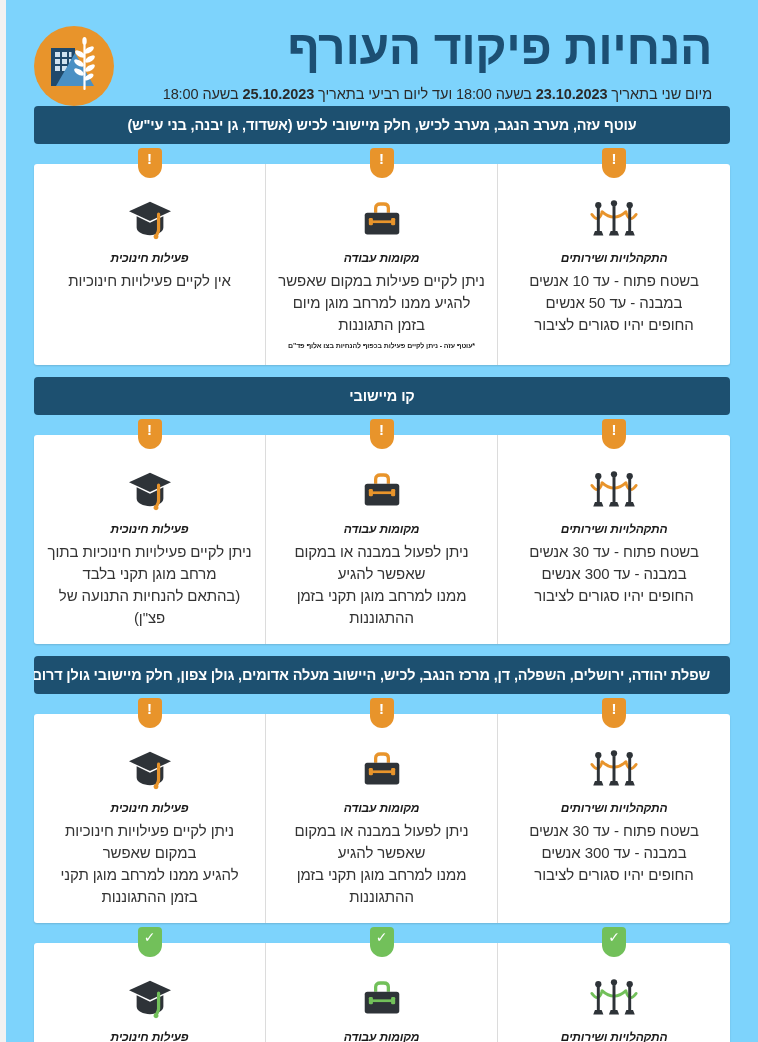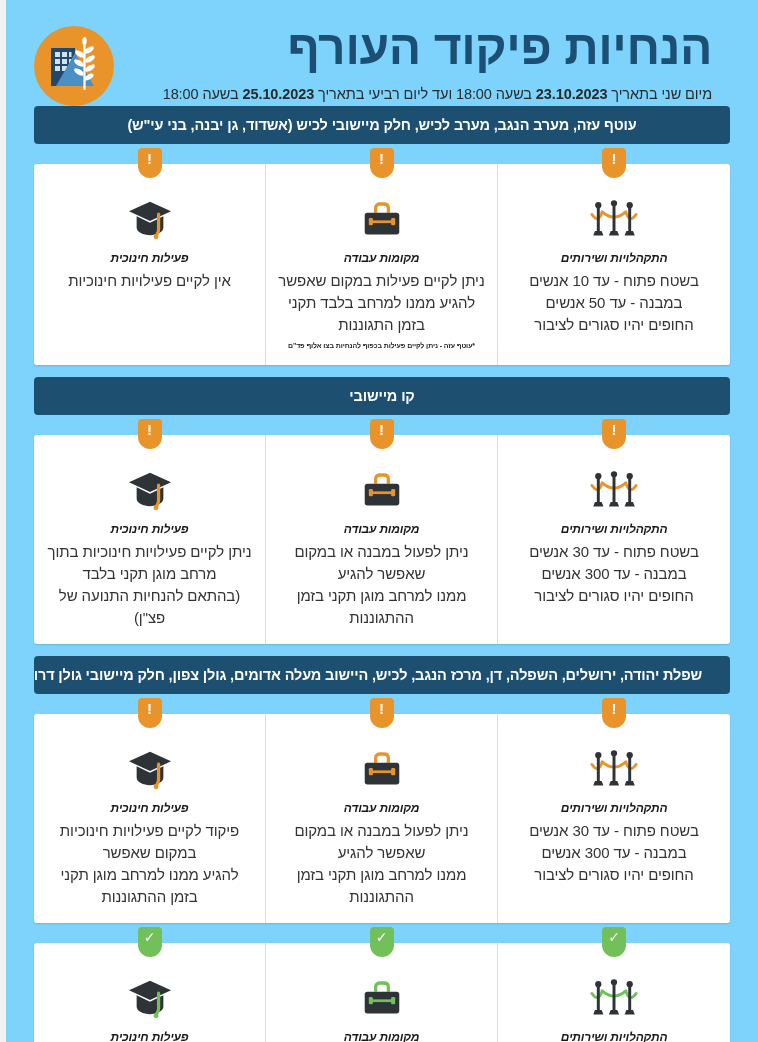--- a/index.html
+++ b/index.html
@@ -91,21 +91,21 @@
 
   .section { margin-bottom: 12px; }
 
   .section-header {
     background: #1d5070;
     color: #ffffff;
     font-size: 14.5px;
     font-weight: bold;
     text-align: center;
     border-radius: 4px;
-    padding: 11px 28px;
+    padding: 11px 20px;
     letter-spacing: -0.15px;
     white-space: nowrap;
     overflow: hidden;
   }
 
   .cards {
     display: flex;
     flex-direction: row;
     margin-top: 20px;
     background: #ffffff;
@@ -268,21 +268,21 @@
                 <path d="M17 15 L17 10 C17 7 19 5.5 22 5.5 L26 5.5 C29 5.5 31 7 31 10 L31 15" stroke="#e8942b" stroke-width="3.6" fill="none" stroke-linejoin="round"></path>
                 <rect x="5" y="15" width="38" height="24" rx="3" fill="#2e3338"></rect>
                 <rect x="11" y="23.5" width="26" height="3" fill="#e8942b"></rect>
                 <rect x="9.5" y="21" width="4.5" height="8" rx="1.4" fill="#e8942b"></rect>
                 <rect x="34" y="21" width="4.5" height="8" rx="1.4" fill="#e8942b"></rect>
               </svg>
             </div>
             <div class="card-title">מקומות עבודה</div>
             <div class="card-desc">
               <div>ניתן לקיים פעילות במקום שאפשר</div>
-              <div>להגיע ממנו למרחב בלבד תקני בזמן התגוננות</div>
+              <div>להגיע ממנו למרחב מוגן מיום בזמן התגוננות</div>
             </div>
             <div class="card-note">*עוטף עזה - ניתן לקיים פעילות בכפוף להנחיות בצו אלוף פד"ם</div>
           </div>
           <div class="card">
             <div class="badge warn">
               <span class="glyph">!</span>
             </div>
             <div class="card-icon">
               <svg viewBox="0 0 48 44" width="46" height="42">
                 <path d="M24 4 L46 14 L24 24 L2 14 Z" fill="#2e3338"></path>
@@ -428,21 +428,21 @@
             <div class="card-icon">
               <svg viewBox="0 0 48 44" width="46" height="42">
                 <path d="M24 4 L46 14 L24 24 L2 14 Z" fill="#2e3338"></path>
                 <path d="M10 19 L10 31 C10 36 17 39 24 39 C31 39 38 36 38 31 L38 19 L24 26 Z" fill="#2e3338"></path>
                 <path d="M33 17 L33 33 C33 36 31 38 30.5 40" stroke="#e8942b" stroke-width="3.4" fill="none" stroke-linecap="round"></path>
                 <circle cx="30.3" cy="40.5" r="2.6" fill="#e8942b"></circle>
               </svg>
             </div>
             <div class="card-title">פעילות חינוכית</div>
             <div class="card-desc">
-              <div>פיקוד לקיים פעילויות חינוכיות במקום שאפשר</div>
+              <div>ניתן לקיים פעילויות חינוכיות במקום שאפשר</div>
               <div>להגיע ממנו למרחב מוגן תקני בזמן ההתגוננות</div>
             </div>
           </div>
         </div>
       </div>
       <div class="section">
         <div class="cards">
           <div class="card">
             <div class="badge ok">
               <span class="glyph">✓</span>

